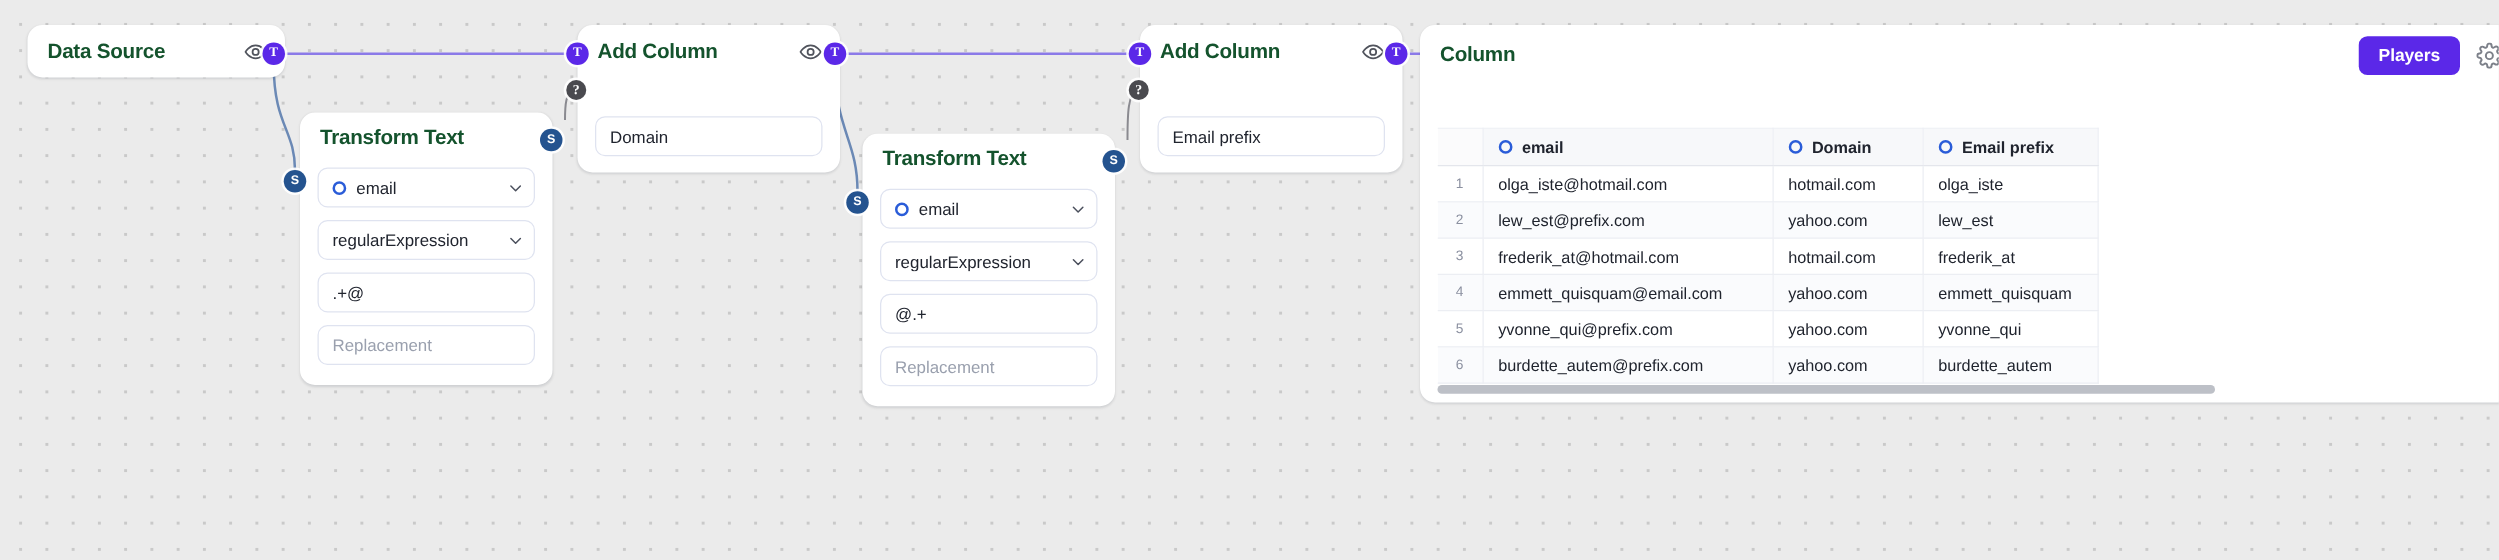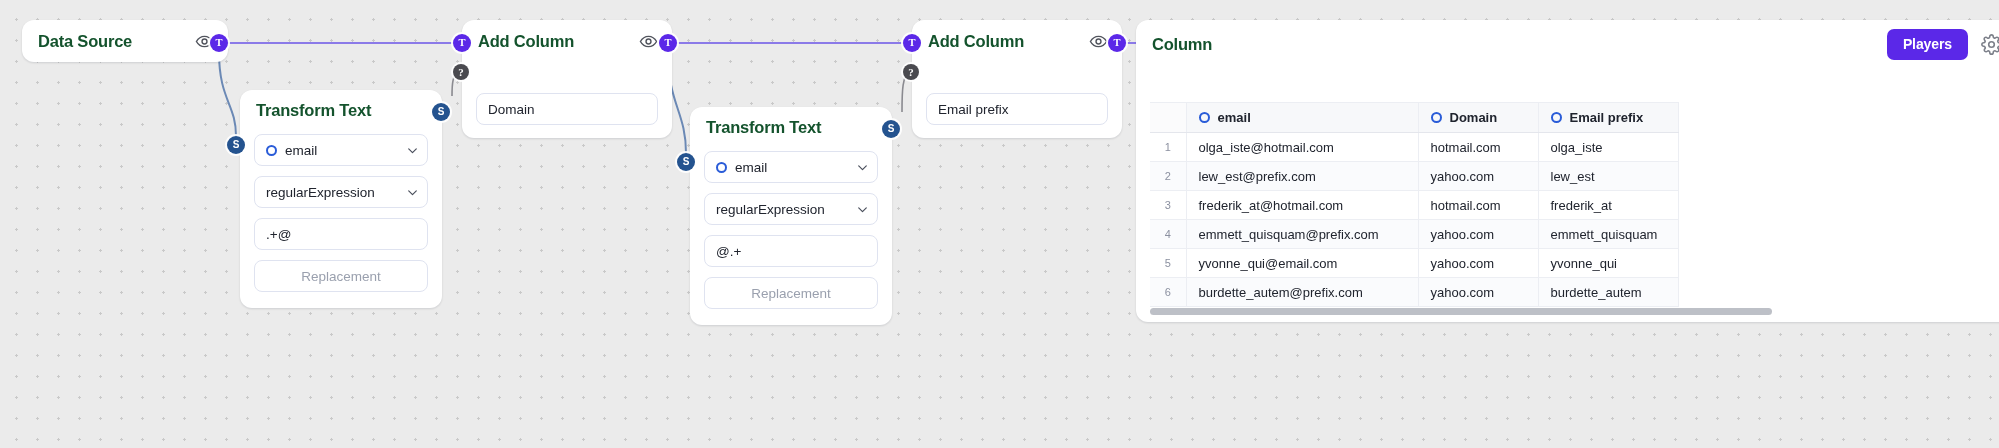--- a/index.html
+++ b/index.html
@@ -47,21 +47,21 @@
     background:#fff;
     display:flex;align-items:center;
     padding:0 11px;
     font-size:13.5px;
     color:#20242e;
     margin-top:10px;
     box-sizing:border-box;
   }
   .field.with-caret{padding-right:8px;}
   .field .ftext{flex:1;white-space:nowrap;overflow:hidden;}
-  .field .ftext.ph{color:#9aa0ae;text-align:center;}
+  .field .ftext.ph{color:#9aa0ae;}
   .col-dot{
     width:11px;height:11px;border-radius:50%;
     border:2.1px solid #2a5cd8;
     box-sizing:border-box;
     margin-right:8px;flex:none;
   }
   .caret{width:13px;height:13px;flex:none;}
   .caret svg{display:block;}
 
   
@@ -359,27 +359,27 @@
             <td class="c-prefix">lew_est</td>
           </tr>
           <tr>
             <td class="rownum">3</td>
             <td class="c-email">frederik_at@hotmail.com</td>
             <td class="c-domain">hotmail.com</td>
             <td class="c-prefix">frederik_at</td>
           </tr>
           <tr>
             <td class="rownum">4</td>
-            <td class="c-email">emmett_quisquam@prefix.com</td>
+            <td class="c-email">emmett_quisquam@email.com</td>
             <td class="c-domain">yahoo.com</td>
             <td class="c-prefix">emmett_quisquam</td>
           </tr>
           <tr>
             <td class="rownum">5</td>
-            <td class="c-email">yvonne_qui@email.com</td>
+            <td class="c-email">yvonne_qui@prefix.com</td>
             <td class="c-domain">yahoo.com</td>
             <td class="c-prefix">yvonne_qui</td>
           </tr>
           <tr>
             <td class="rownum">6</td>
             <td class="c-email">burdette_autem@prefix.com</td>
             <td class="c-domain">yahoo.com</td>
             <td class="c-prefix">burdette_autem</td>
           </tr>
         </tbody>

